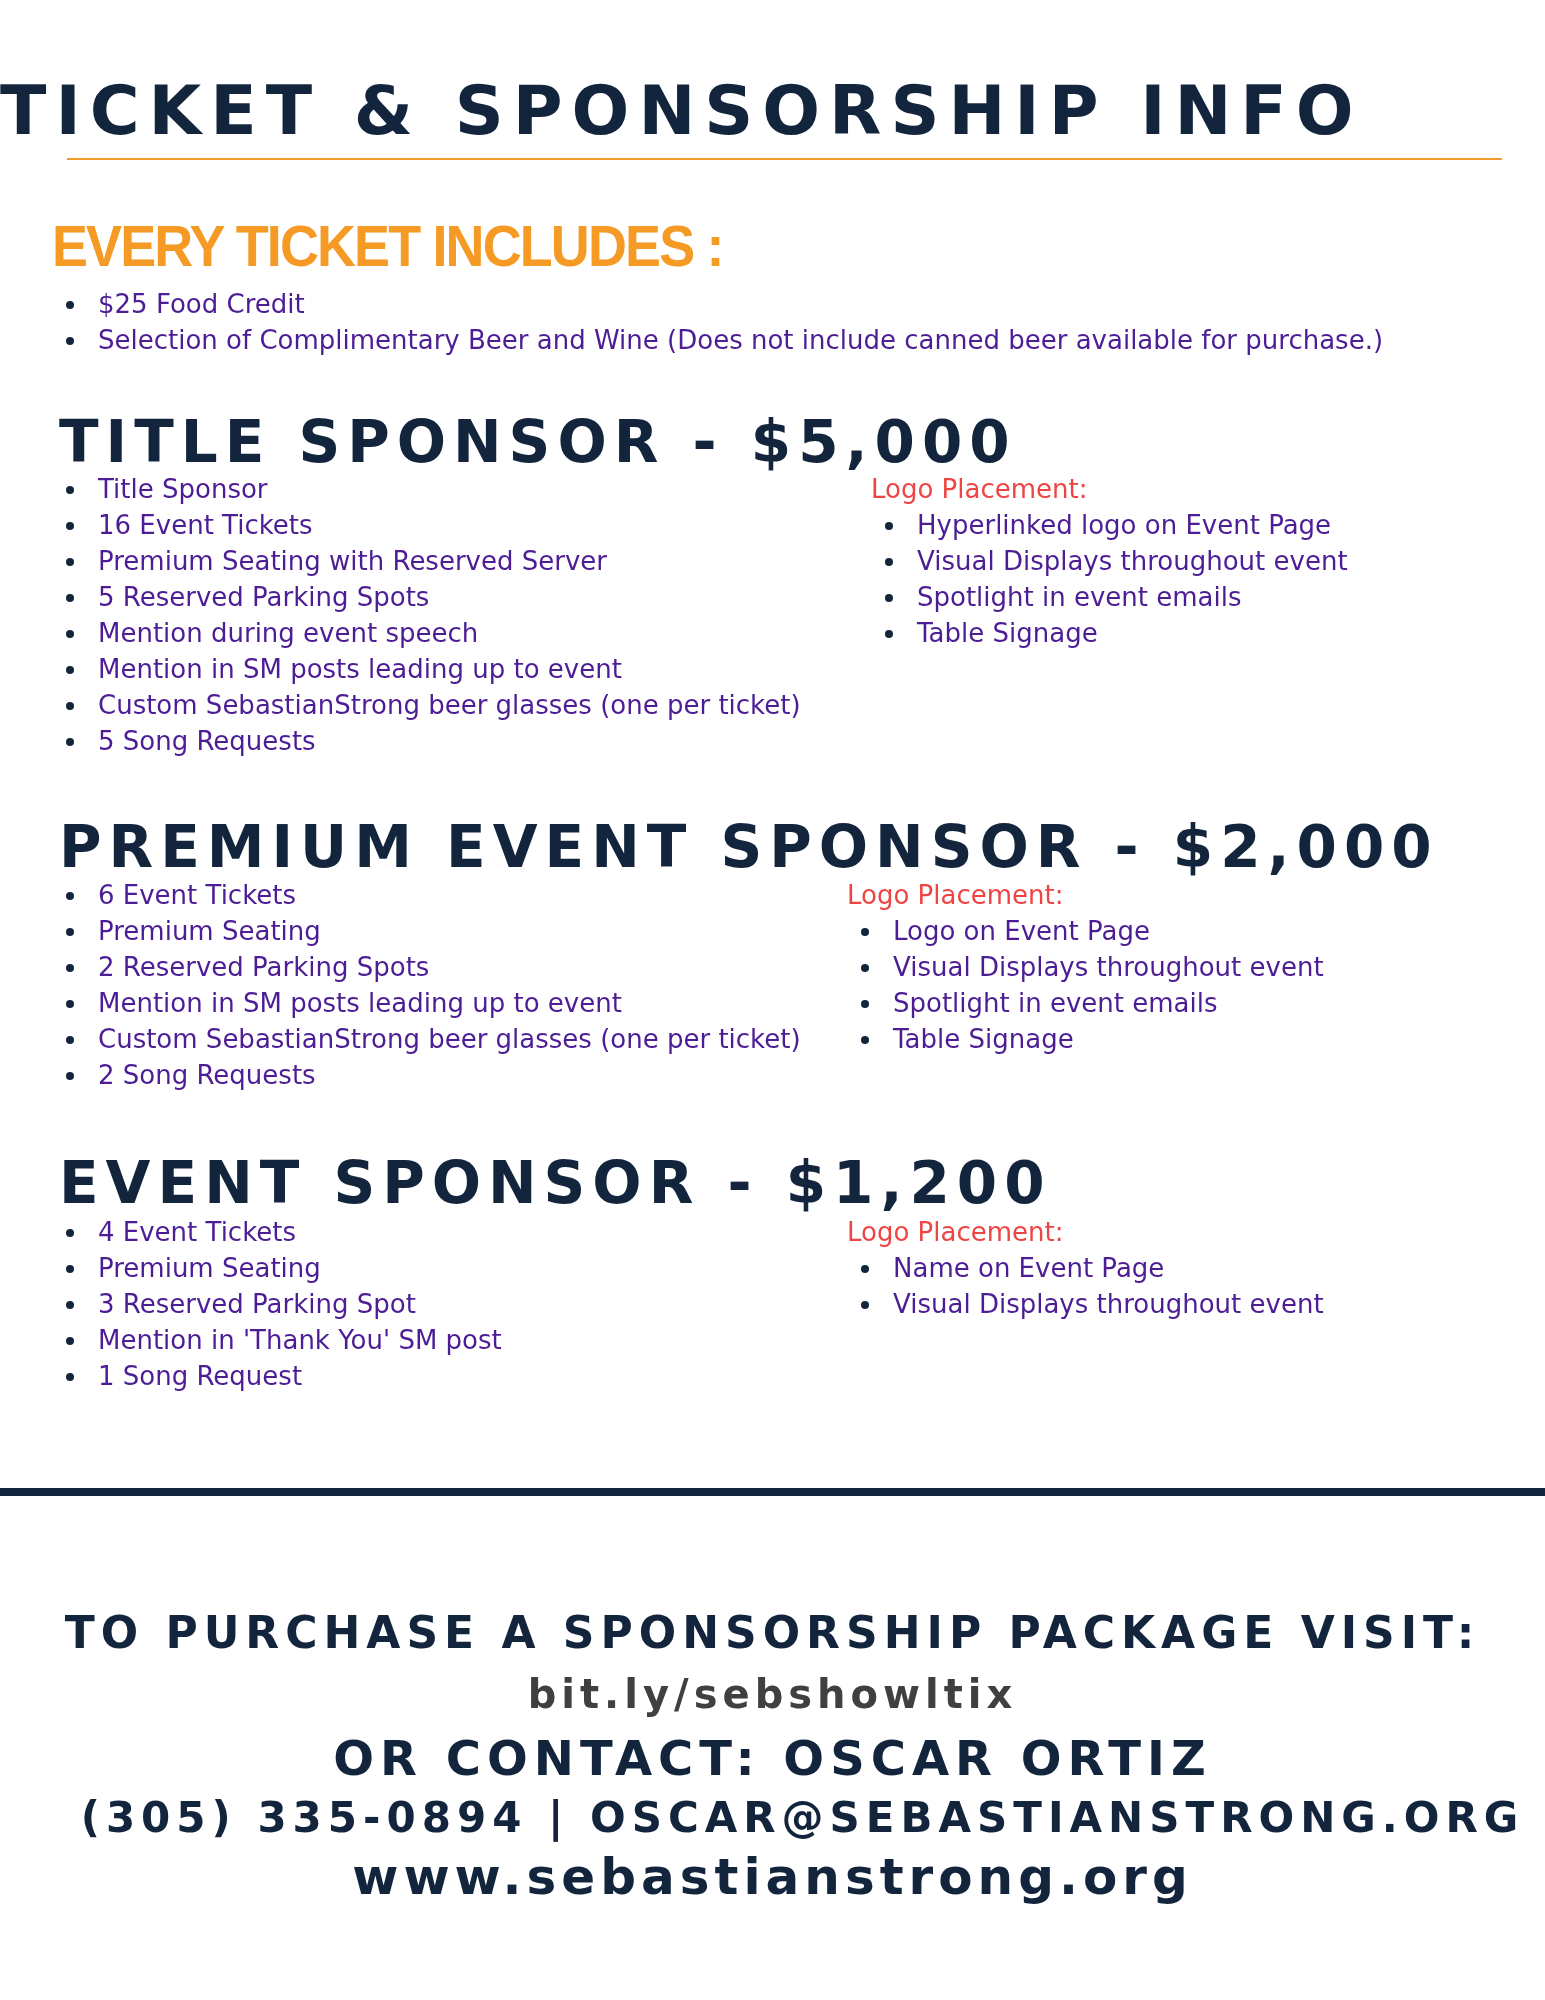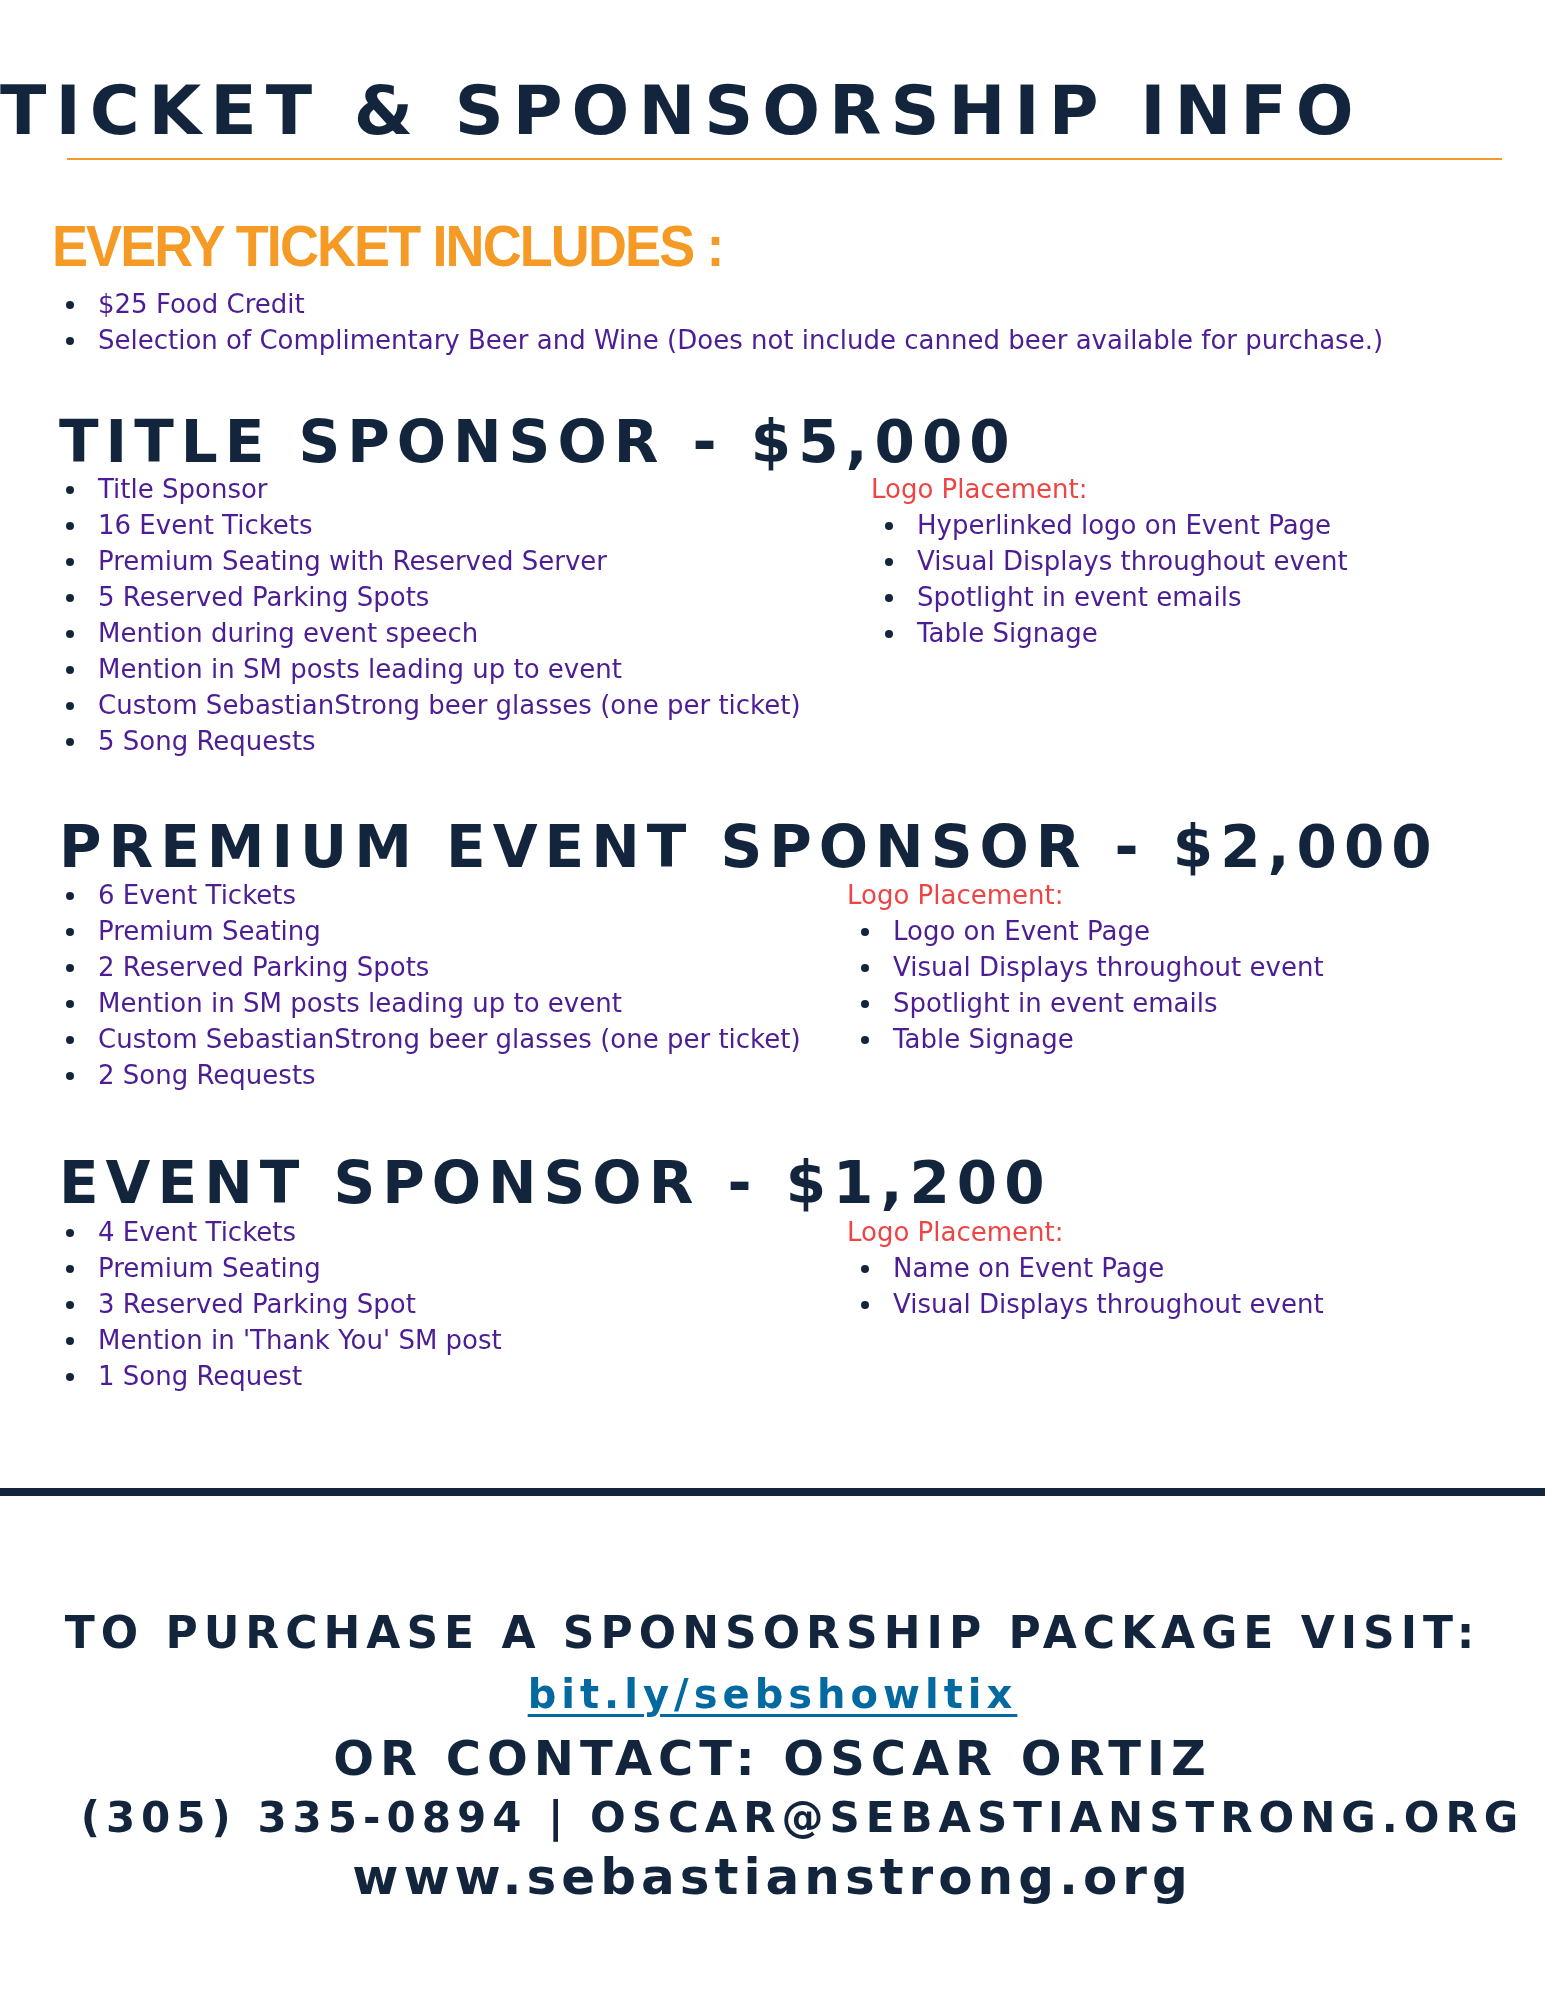--- a/index.html
+++ b/index.html
@@ -135,22 +135,21 @@
       letter-spacing: 6px;
       line-height: 56px;
     }
     .footer-link {
       top: 1668px;
       font-size: 40px;
       letter-spacing: 5px;
       line-height: 52px;
     }
     .footer-link a {
-      color: #0369a1;
-      text-decoration: underline;
+      color: #404040;
       text-decoration-thickness: 3px;
       text-underline-offset: 6px;
       text-align: center;
     }
     .footer-contact {
       top: 1728px;
       font-size: 48px;
       letter-spacing: 6px;
       line-height: 60px;
     }

